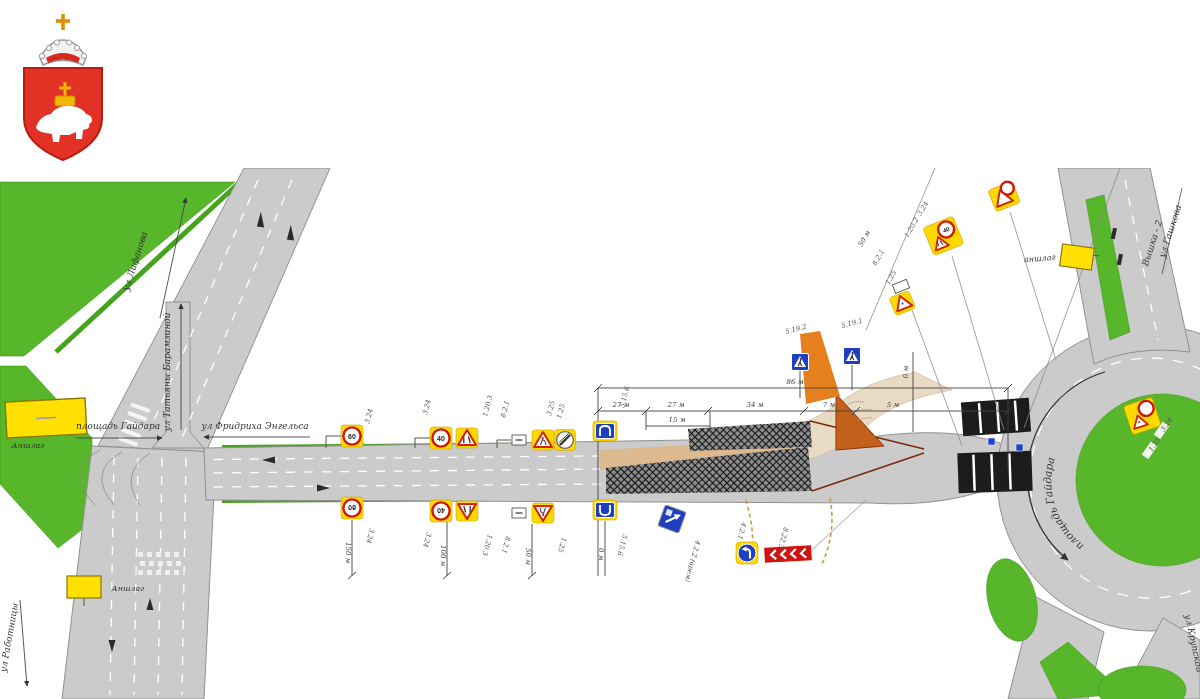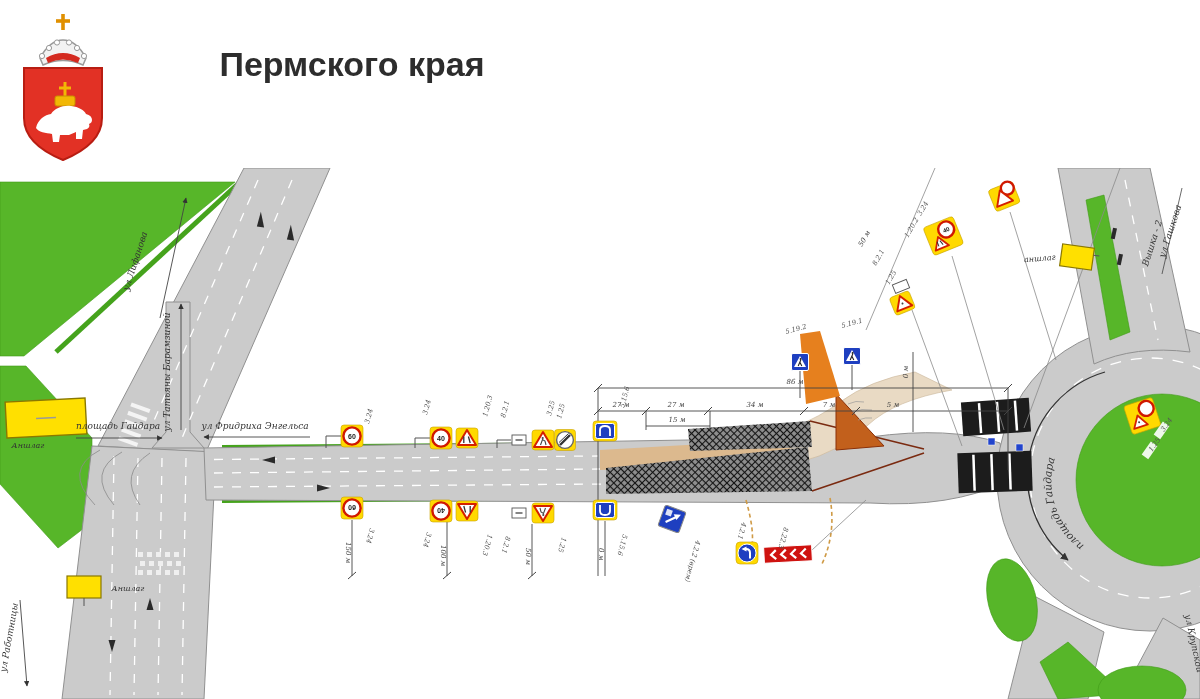--- a/index.html
+++ b/index.html
@@ -54,21 +54,20 @@
       <line x1="49" y1="78" x2="49" y2="94" stroke="#f2b705" stroke-width="3"></line>
       <line x1="43" y1="84" x2="55" y2="84" stroke="#f2b705" stroke-width="3"></line>
       <rect x="39" y="92" width="20" height="10" rx="2" fill="#f2b705" stroke="#c88f00"></rect>
     </g>
 
     <path fill="#ffffff" d="M20,124 c2,-9 9,-13 15,-14 c4,-6 12,-9 20,-8 c8,1 13,4 15,8 c4,1 6,3 6,6 c0,2 -1,3 -3,4 c1,2 0,4 -2,5 l-4,1 -1,9 -6,0 0,-7 -7,3 -9,0 -1,7 -6,0 -1,-8 c-6,-1 -14,-2 -16,-6 Z"></path>
   </svg>
 </div>
 
 <div class="titlebox">
-  <div>Пермского края</div>
 </div>
 
 <svg class="scheme" width="1200" height="531" viewBox="0 168 1200 531">
   <defs>
     <pattern id="xh" width="5" height="5" patternUnits="userSpaceOnUse" patternTransform="rotate(45)">
       <rect width="5" height="5" fill="#8f8f8f"></rect>
       <line x1="0" y1="0" x2="0" y2="5" stroke="#151515" stroke-width="2"></line>
       <line x1="0" y1="2.5" x2="5" y2="2.5" stroke="#151515" stroke-width="1.2"></line>
     </pattern>
     <marker id="ah" markerWidth="8" markerHeight="8" refX="5.5" refY="3" orient="auto">

